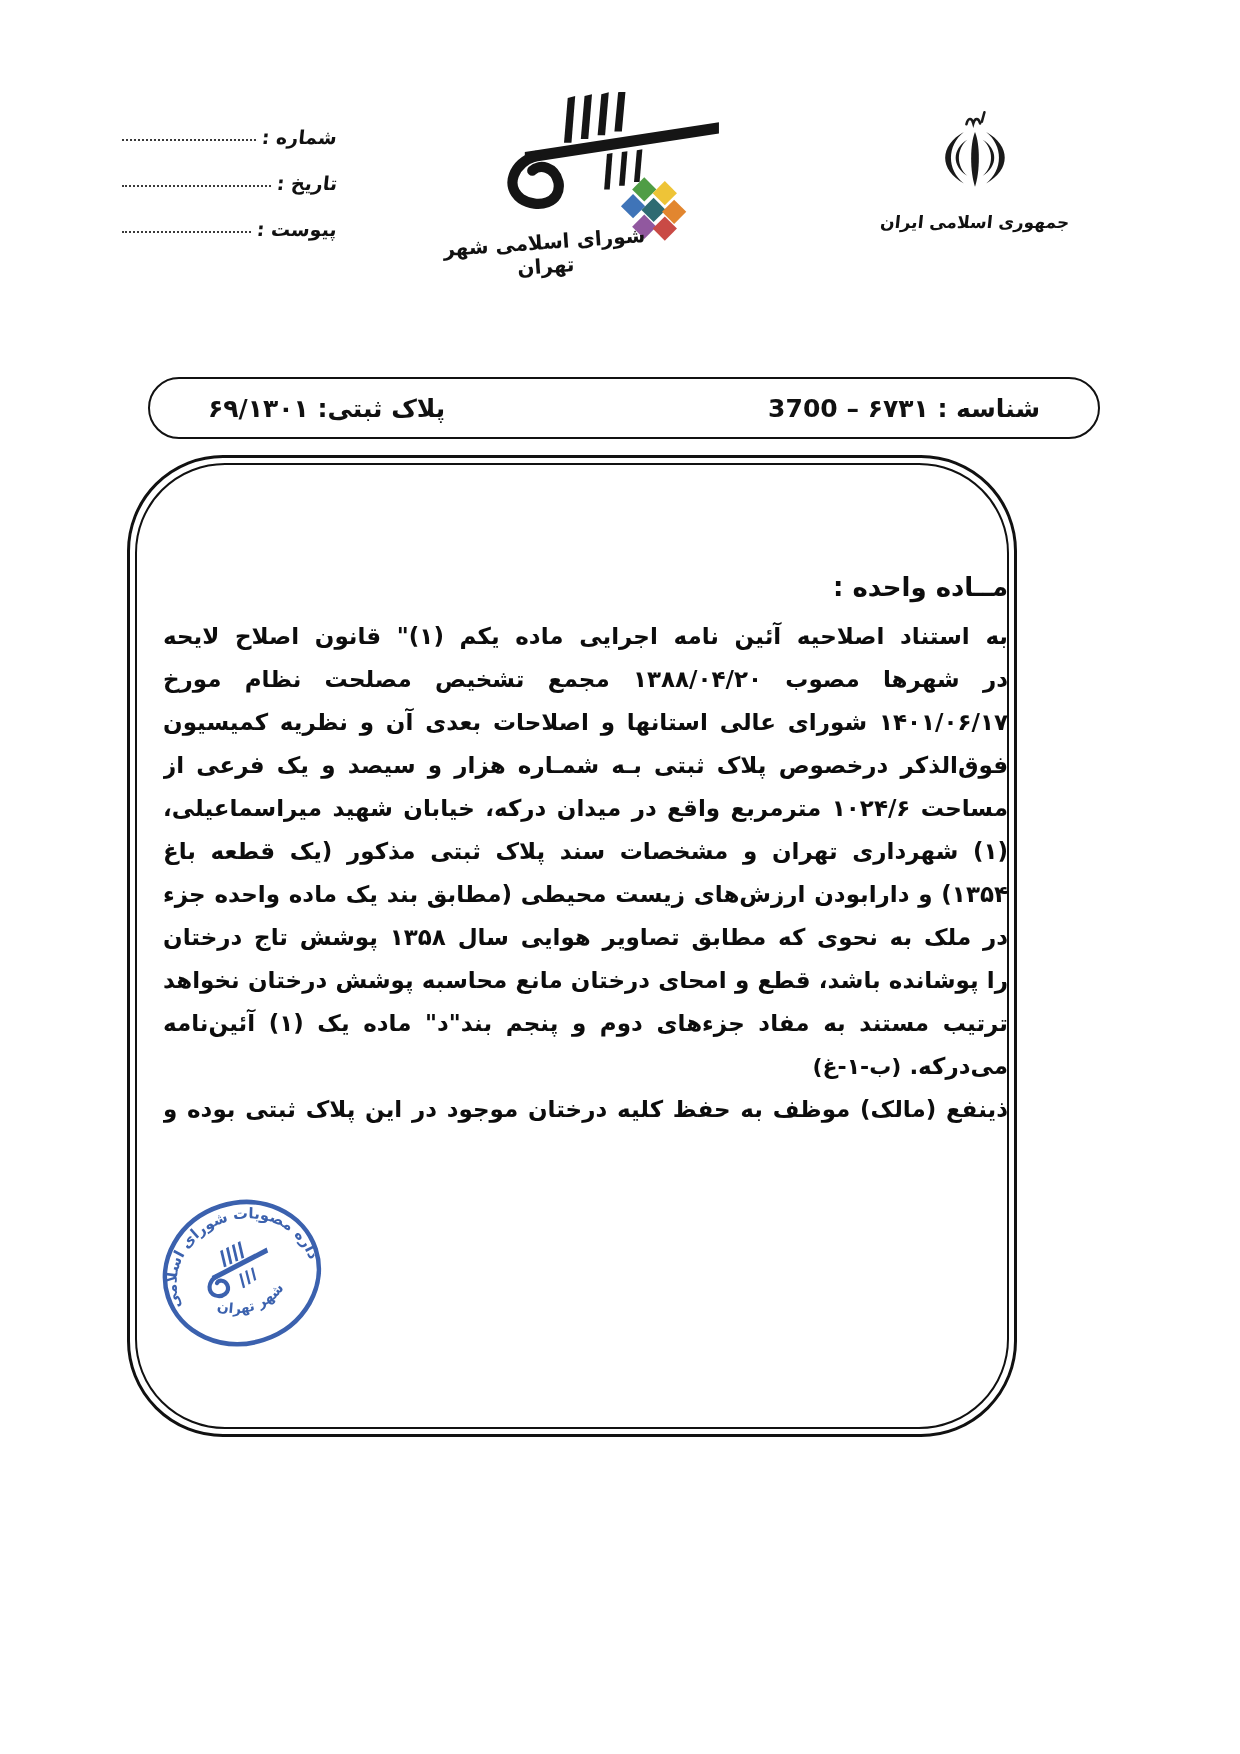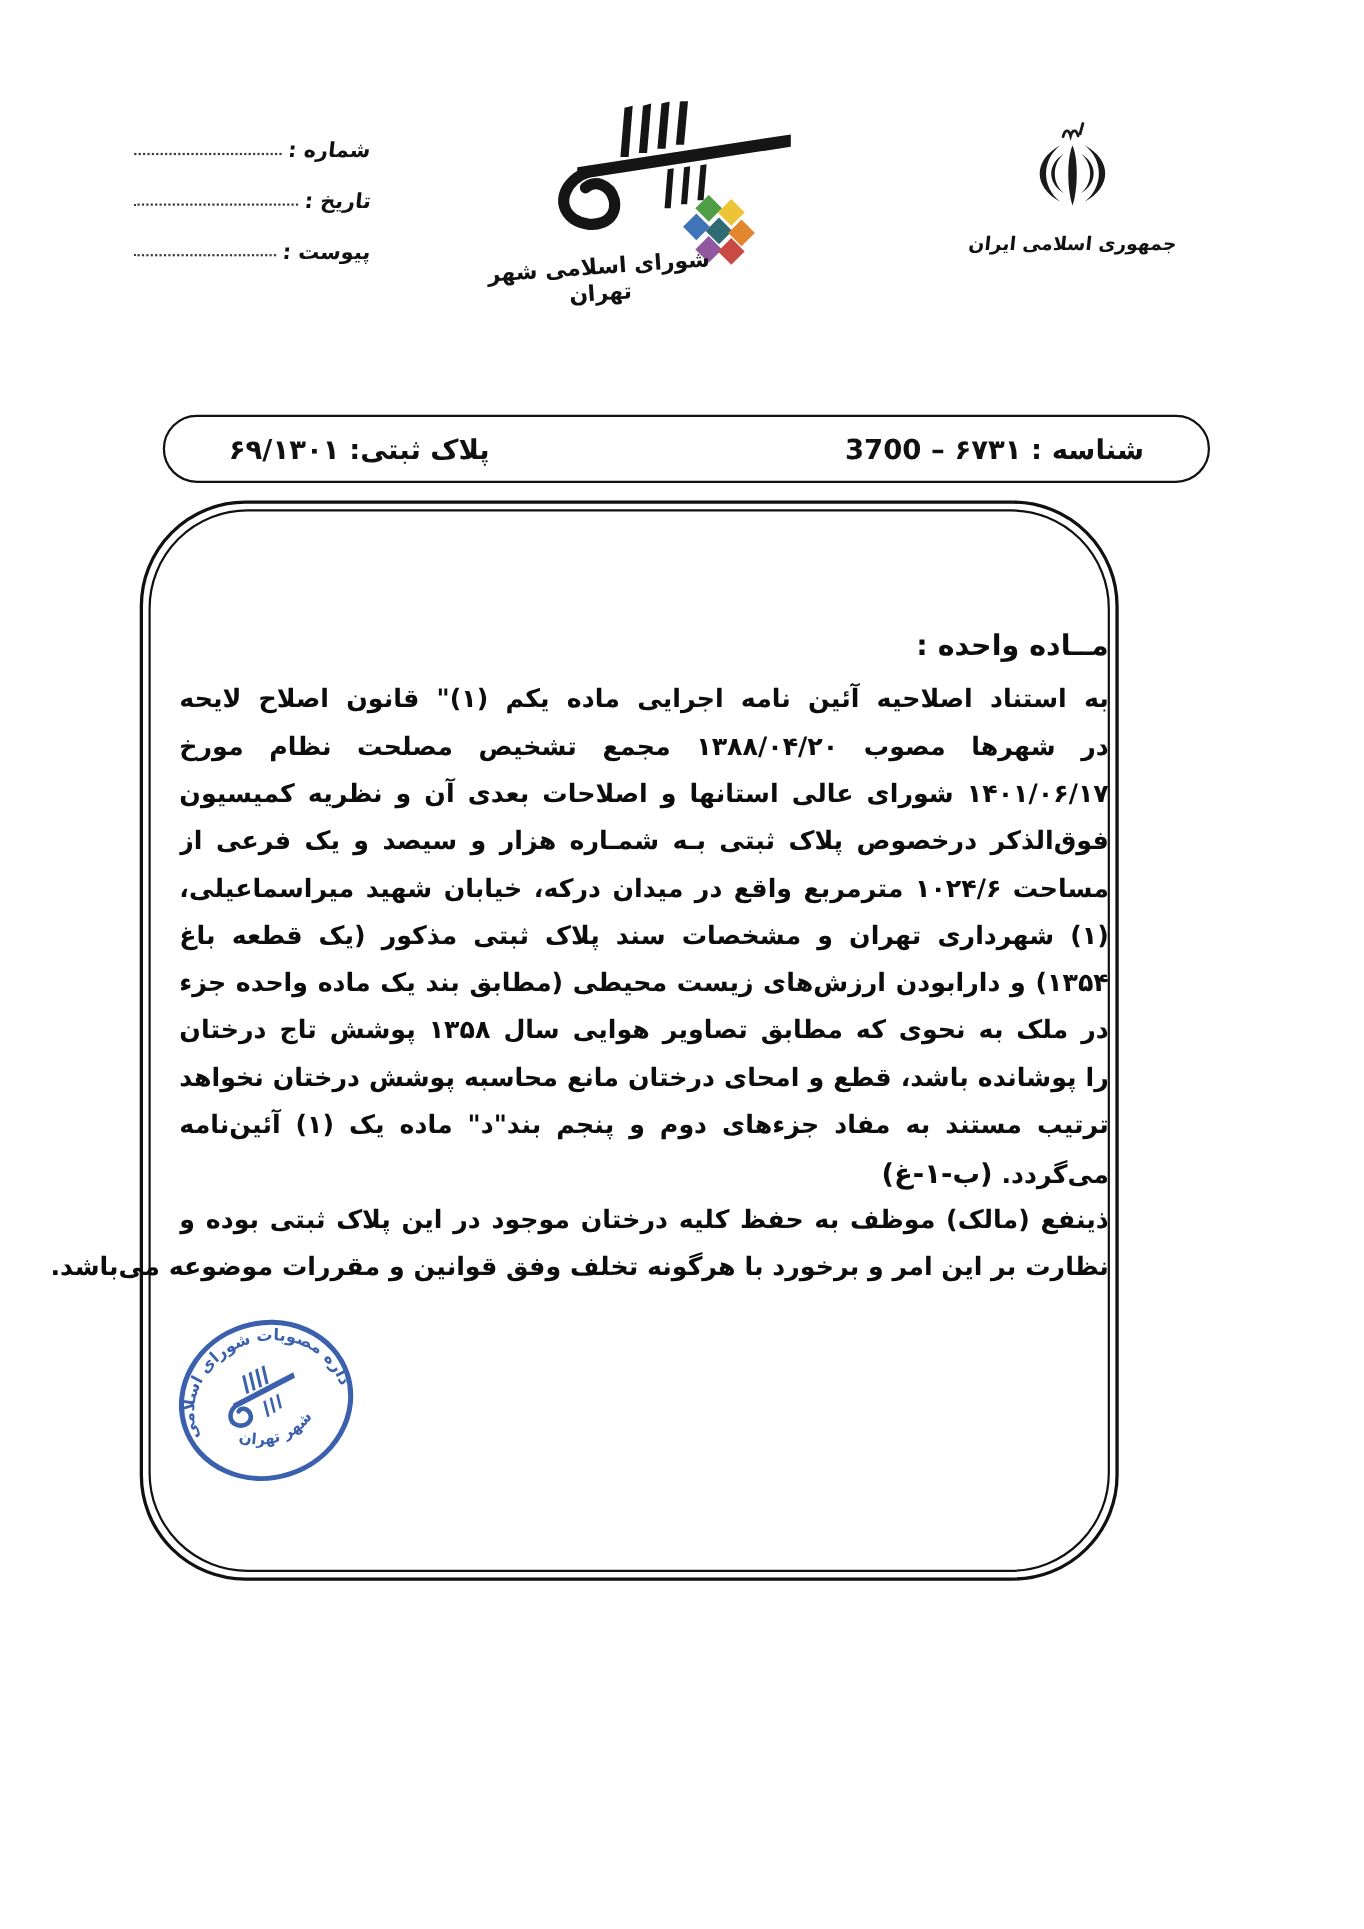--- a/index.html
+++ b/index.html
@@ -43,21 +43,21 @@
 
   
   .body-content {
     position:absolute; left:163px; top:545px; width:845px;
     direction:rtl; font-size:23px; font-weight:700; color:#0d0d0d;
   }
   .body-title { font-size:26px; font-weight:900; height:50px; line-height:44px; letter-spacing:1px;margin-top:20px; }
   .bline { height:43px; line-height:43px; white-space:nowrap; }
   .bline.just { text-align:justify; text-align-last:justify; white-space:normal; overflow:hidden; }
   .bline.right { text-align:right; }
-  .xbold { font-weight:900; font-size:25px; }
+  .xbold { font-weight:900; font-size:22px; }
 
   
   .stamp { position:absolute; left:150px; top:1188px; transform:rotate(-18deg); opacity:0.93; }
 </style>
 </head>
 <body>
 
 <div class="page">
 
   <div class="lh-fields">
@@ -133,23 +133,22 @@
     <div class="bline just">به استناد اصلاحیه آئین نامه اجرایی  ماده یکم (۱)" قانون اصلاح لایحه قانونی حفظ و گسترش فضای سبز</div>
     <div class="bline just">در شهرها مصوب ۱۳۸۸/۰۴/۲۰ مجمع تشخیص مصلحت نظام مورخ ۱۳۸۹/۰۲/۱۵ تنقیحی مورخ</div>
     <div class="bline just">۱۴۰۱/۰۶/۱۷ شورای عالی استانها و اصلاحات بعدی آن و نظریه کمیسیون ماده هفتم آیین نامه اجرایی</div>
     <div class="bline just">فوق‌الذکر درخصوص پلاک ثبتی بـه شمـاره هزار و سیصد و یک فرعی از شصت و نه اصلی (۶۹/۱۳۰۱) به</div>
     <div class="bline just">مساحت ۱۰۲۴/۶ مترمربع واقع در میدان درکه، خیابان شهید میراسماعیلی، پلاک ۱۱ در محدوده منطقه یک</div>
     <div class="bline just">(۱) شهرداری تهران و مشخصات سند پلاک ثبتی مذکور (یک قطعه باغ مشهور به باغ حصار صادره در سال</div>
     <div class="bline just">۱۳۵۴) و دارابودن ارزش‌های زیست محیطی (مطابق بند یک ماده واحده جزء پنجم: غلبه پوشش درختان</div>
     <div class="bline just">در ملک به نحوی که مطابق تصاویر هوایی سال ۱۳۵۸ پوشش تاج درختان بیش از ۵۵ درصد از عرصه ملک</div>
     <div class="bline just">را پوشانده باشد، قطع و امحای درختان مانع محاسبه پوشش درختان نخواهد بود)، پلاک ثبتی فوق‌الذکر به</div>
     <div class="bline just"><span>ترتیب مستند به مفاد جزءهای دوم و پنجم بند"د" ماده یک (۱) آئین‌نامه صدرالاشاره </span></div>
-    <div class="bline right"><span>می‌گردد. </span><span class="xbold">(ب-۱-غ)</span></div>
+    <div class="bline right"><span>می‌درکه. </span><span class="xbold">(ب-۱-غ)</span></div>
     <div class="bline just">ذینفع (مالک) موظف به حفظ کلیه درختان موجود در این پلاک ثبتی بوده و شهرداری تهران مکلف به</div>
-    <div class="bline right">نظارت بر این امر و برخورد با هرگونه تخلف وفق قوانین و مقررات موضوعه می‌باشد.</div>
   </div>
 
   <div class="stamp">
     <svg width="185" height="170" viewBox="0 0 200 184">
       <defs>
         <path id="stampTopArc" d="M 26,100 A 74,66 0 1 1 174,100" fill="none"></path>
         <path id="stampBotArc" d="M 48,104 A 56,48 0 0 0 152,104" fill="none"></path>
       </defs>
       <ellipse cx="100" cy="92" rx="84" ry="76" fill="none" stroke="#2d56a8" stroke-width="5"></ellipse>
       <text font-size="16" font-weight="bold" fill="#2d56a8" direction="rtl">

